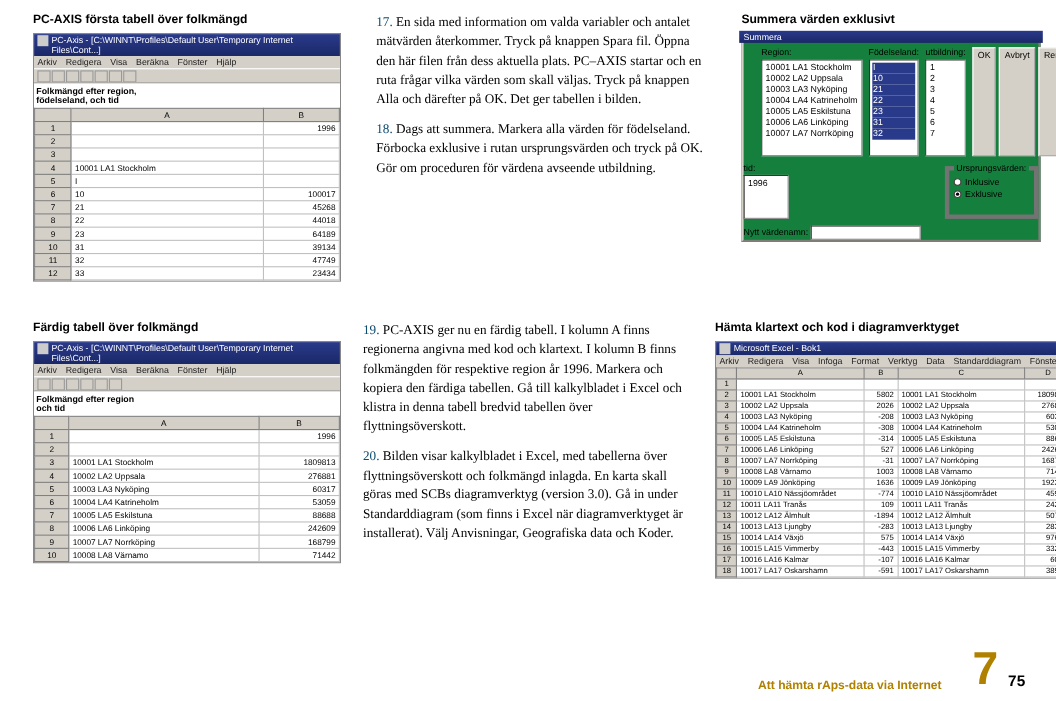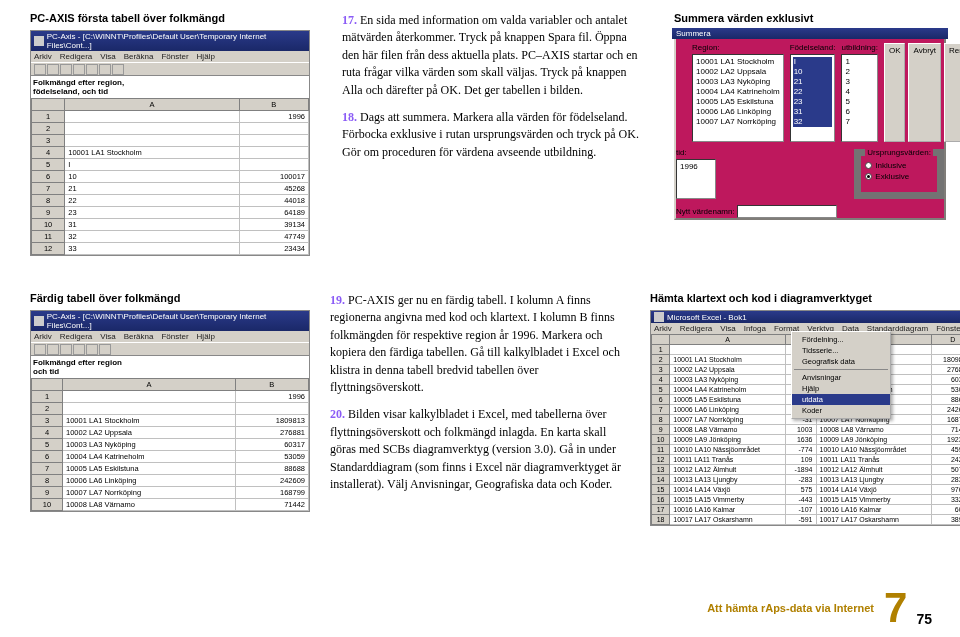--- a/index.html
+++ b/index.html
@@ -5,62 +5,62 @@
   * { margin: 0; padding: 0; box-sizing: border-box; }
   body { font-family: Georgia, 'Times New Roman', serif; background: #fff; width: 960px; height: 637px; position: relative; }
   .page { padding: 12px 30px 8px 30px; }
   .row { display: flex; gap: 20px; }
   .row1 { margin-bottom: 28px; gap: 32px; }
   .col-narrow { flex: 0 0 280px; }
   .col-mid { flex: 0 0 300px; }
   .col-right { flex: 1; }
   .section-title { font-weight: bold; font-size: 11px; margin-bottom: 6px; font-family: Arial, sans-serif; }
   .body-text { font-size: 12px; line-height: 1.45; margin-bottom: 10px; }
-  .step-num { color: #8b5cf6; font-weight: bold; }
+  .step-num { color: #0c4a6e; font-weight: normal; }
   .screenshot { border: 1px solid #888; background: #e8e8e8; margin-bottom: 8px; }
-  .ss-titlebar { background: linear-gradient(#2a3a8a, #1a2868); color: #fff; font-size: 8px; padding: 1px 3px; font-family: Arial, sans-serif; display: flex; align-items: center; }
+  .ss-titlebar { background: linear-gradient(#2a3a8a, #1a2868); color: #fff; font-size: 8px; padding: 1px 3px; font-family: Arial, sans-serif; display: flex; align-items: flex-start; }
   .ss-titlebar .icon { width: 10px; height: 10px; background: #ccc; margin-right: 3px; }
   .ss-menubar { background: #d4d0c8; font-size: 8px; padding: 1px 3px; font-family: Arial, sans-serif; color: #222; }
   .ss-menubar span { margin-right: 8px; }
   .ss-toolbar { background: #d4d0c8; height: 14px; border-top: 1px solid #fff; border-bottom: 1px solid #888; display: flex; align-items: center; padding-left: 3px; }
   .tb-btn { width: 12px; height: 11px; background: #d4d0c8; border: 1px solid #999; margin-right: 1px; display: inline-block; }
   .ss-sheet { background: #fff; font-size: 7.5px; font-family: Arial, sans-serif; }
   .sheet-table { border-collapse: collapse; width: 100%; }
   .sheet-table th { background: #d4d0c8; border: 1px solid #808080; padding: 1px 3px; font-weight: normal; text-align: center; }
   .sheet-table td { border: 1px solid #c0c0c0; padding: 1px 3px; text-align: right; }
   .sheet-table td.left { text-align: left; }
   .sheet-table td.rownum { background: #d4d0c8; text-align: center; border: 1px solid #808080; }
   .legend-title { background: #fff; font-size: 8px; padding: 2px; font-family: Arial, sans-serif; font-weight: bold; }
   
-  .ss-dialog { border: 2px outset #d4d0c8; background: #be185d; font-family: Arial, sans-serif; font-size: 8px; padding: 0; }
+  .ss-dialog { border: 2px outset #d4d0c8; background: #15803d; font-family: Arial, sans-serif; font-size: 8px; padding: 0; }
   .dlg-title { background: linear-gradient(#2a3a8a, #1a2868); color: #fff; padding: 1px 4px; margin: -4px -4px 4px -4px; }
   .dlg-row { display: flex; gap: 6px; margin-left: 16px; }
   .listbox { background: #fff; border: 1px inset #888; height: 88px; flex: 1; padding: 2px; overflow: hidden; }
   .listbox .sel { background: #2a3a8a; color: #fff; }
   .listbox div { white-space: nowrap; padding: 0 1px; line-height: 1.25; }
   .dlg-btns { display: flex; flex-direction: row; gap: 3px; width: 60px; }
   .dlg-btn { background: #d4d0c8; border: 1.5px outset #fff; font-size: 8px; padding: 2px 4px; text-align: center; }
   .dlg-label { margin-bottom: 2px; }
   .dlg-lower { display: flex; gap: 6px; margin-top: 6px; }
-  .radiogrp { border: 7px solid #737373; padding: 4px; flex: 1; }
+  .radiogrp { border: 4px solid #737373; padding: 4px; flex: 1; }
   .radiogrp legend { font-size: 8px; padding: 0 2px; }
   .radio-item { display: flex; align-items: center; gap: 3px; font-size: 8px; margin-bottom: 2px; }
   .radio { width: 7px; height: 7px; border: 1px solid #444; border-radius: 50%; display: inline-block; background: #fff; position: relative; }
   .radio.checked::after { content: ''; position: absolute; width: 3px; height: 3px; background: #000; border-radius: 50%; top: 1px; left: 1px; }
   .textbox { background: #fff; border: 1px inset #888; padding: 1px 2px; width: 40px; font-size: 8px; }
   
   .excel-sheet td { font-size: 7px; }
   .excel-header-row th { font-size: 7px; }
   .drop-menu { position: absolute; background: #d4d0c8; border: 1.5px outset #fff; font-size: 7.5px; font-family: Arial, sans-serif; padding: 2px 0; top: 20px; left: 140px; width: 100px; box-shadow: 2px 2px 3px rgba(0,0,0,0.3); }
   .drop-menu div { padding: 1px 10px; white-space: nowrap; }
   .drop-menu .sep { border-top: 1px solid #888; margin: 2px 2px; padding: 0; }
   .drop-menu .hi { background: #2a3a8a; color: #fff; }
   .excel-wrap { position: relative; }
   
-  .footer { position: absolute; bottom: 8px; right: 30px; display: flex; align-items: center; gap: 10px; font-family: Arial, sans-serif; }
+  .footer { position: absolute; bottom: 8px; right: 30px; display: flex; align-items: flex-end; gap: 28px; font-family: Arial, sans-serif; }
   .footer-text { color: #b08000; font-weight: bold; font-size: 11px; }
   .footer-big { color: #b08000; font-weight: bold; font-size: 42px; line-height: 1; }
   .footer-page { color: #000; font-size: 14px; font-weight: bold; }
 </style>
 </head>
 <body>
 
 <div class="page">
 
   <div class="row row1">
@@ -332,30 +332,20 @@
     <div class="col-right">
       <div class="section-title">Hämta klartext och kod i diagramverktyget</div>
       <div class="screenshot excel-wrap">
         <div class="ss-titlebar">
             <span class="icon"></span>
             <span>Microsoft Excel - Bok1</span>
           </div>
         <div class="ss-menubar">
           <span>Arkiv</span><span>Redigera</span><span>Visa</span><span>Infoga</span><span>Format</span><span>Verktyg</span><span>Data</span><span>Standarddiagram</span><span>Fönster</span>
         </div>
-        <div class="drop-menu">
-          <div>Fördelning...</div>
-          <div>Tidsserie...</div>
-          <div>Geografisk data</div>
-          <div class="sep"></div>
-          <div>Anvisningar</div>
-          <div>Hjälp</div>
-          <div class="hi">utdata</div>
-          <div>Koder</div>
-        </div>
         <div class="ss-sheet excel-sheet">
           <table class="sheet-table">
             <tbody>
                 <tr class="excel-header-row">
                   <th></th>
                   <th>A</th>
                   <th>B</th>
                   <th>C</th>
                   <th>D</th>
                 </tr>

